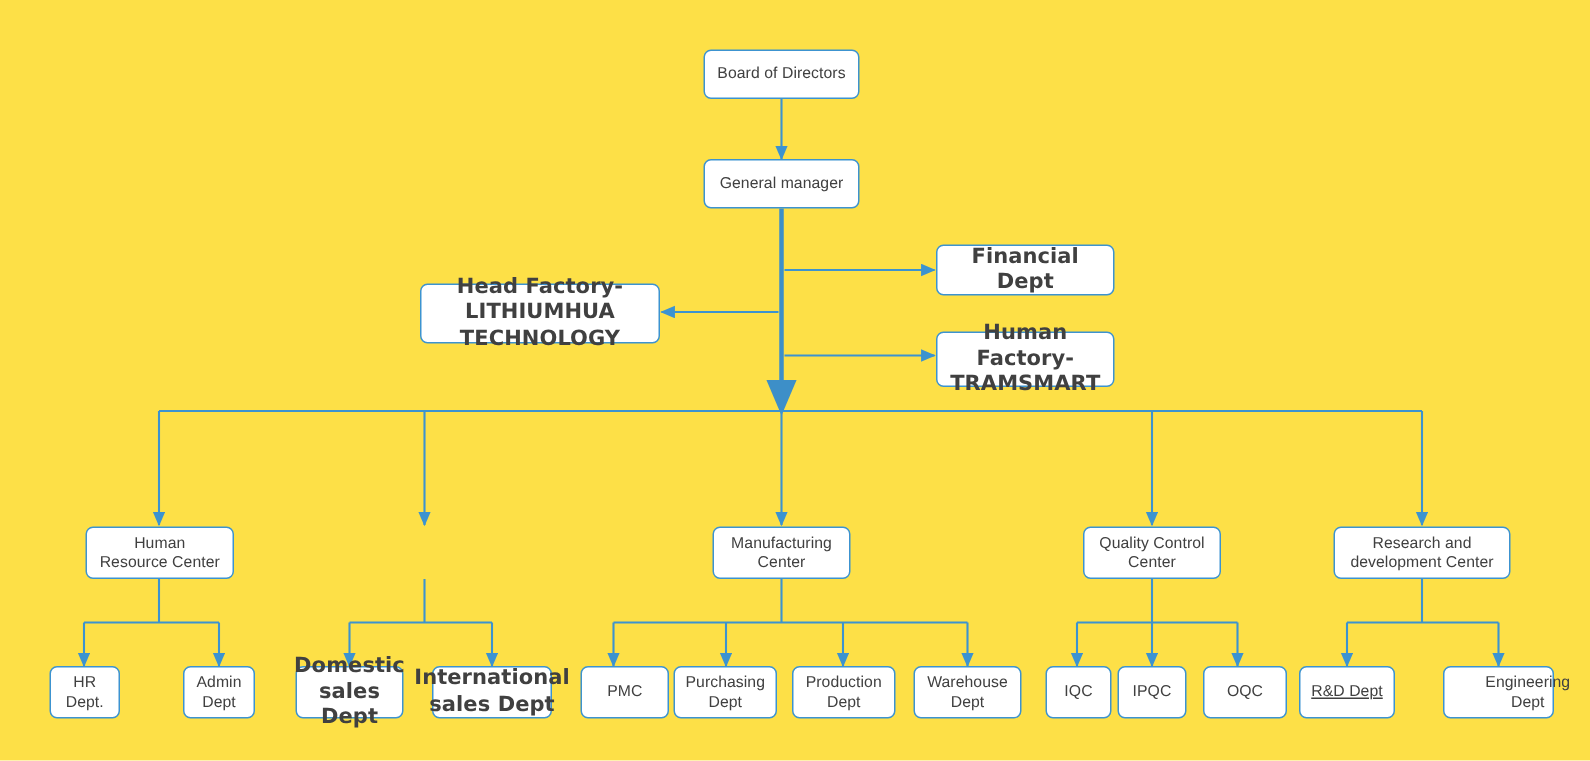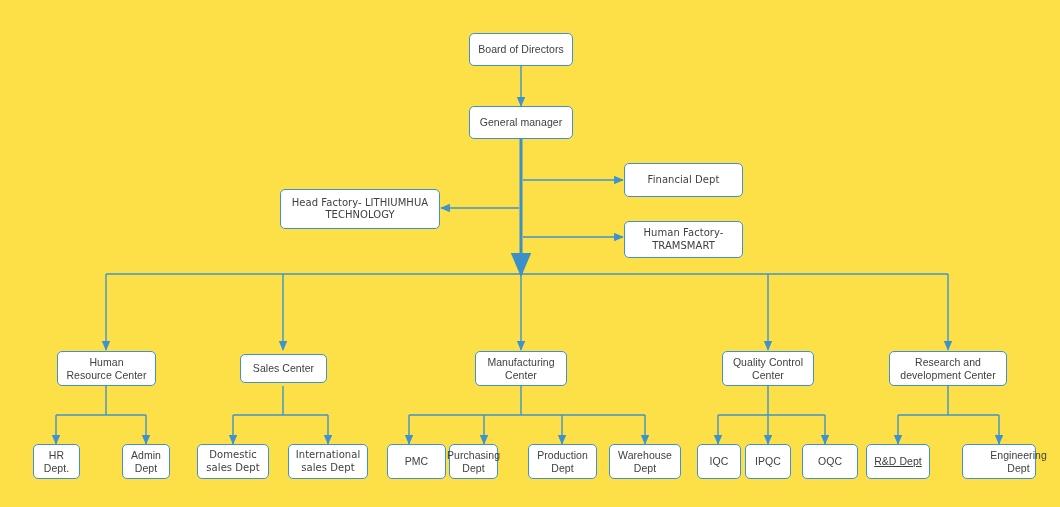--- a/index.html
+++ b/index.html
@@ -38,21 +38,22 @@
     justify-content: center;
     text-align: center;
     line-height: 1.22;
     font-size: 10.5px;
     letter-spacing: 0.05px;
     padding: 1px 3px;
     z-index: 2;
   }
   .node-alt {
     font-family: "DejaVu Sans", "Liberation Sans", sans-serif;
-    font-size: 10px;
+    font-size: 14px;
+    font-weight: bold;
   }
   .node-label {
     display: block;
     white-space: pre-line;
   }
 </style>
 </head>
 <body>
 
 <div id="chart-root">
@@ -137,23 +138,20 @@
   <div class="node node-alt" style="left:624px; top:221px; width:119px; height:37px;">
     <span class="node-label">Human Factory-
 TRAMSMART</span>
   </div>
 
   <div class="node" style="left:57px; top:351px; width:99px; height:35px;">
     <span class="node-label">Human
 Resource Center</span>
   </div>
 
-  <div class="node" style="left:240px; top:354px; width:87px; height:29px;">
-    <span class="node-label">Sales  Center</span>
-  </div>
 
   <div class="node" style="left:475px; top:351px; width:92px; height:35px;">
     <span class="node-label">Manufacturing
 Center</span>
   </div>
 
   <div class="node" style="left:722px; top:351px; width:92px; height:35px;">
     <span class="node-label">Quality Control
 Center</span>
   </div>
@@ -180,21 +178,21 @@
 
   <div class="node node-alt" style="left:288px; top:444px; width:80px; height:35px;">
     <span class="node-label">International
 sales Dept</span>
   </div>
 
   <div class="node" style="left:387px; top:444px; width:59px; height:35px;">
     <span class="node-label">PMC</span>
   </div>
 
-  <div class="node" style="left:449px; top:444px; width:49px; height:35px;">
+  <div class="node" style="left:449px; top:444px; width:69px; height:35px;">
     <span class="node-label">Purchasing
 Dept</span>
   </div>
 
   <div class="node" style="left:528px; top:444px; width:69px; height:35px;">
     <span class="node-label">Production
 Dept</span>
   </div>
 
   <div class="node" style="left:609px; top:444px; width:72px; height:35px;">

